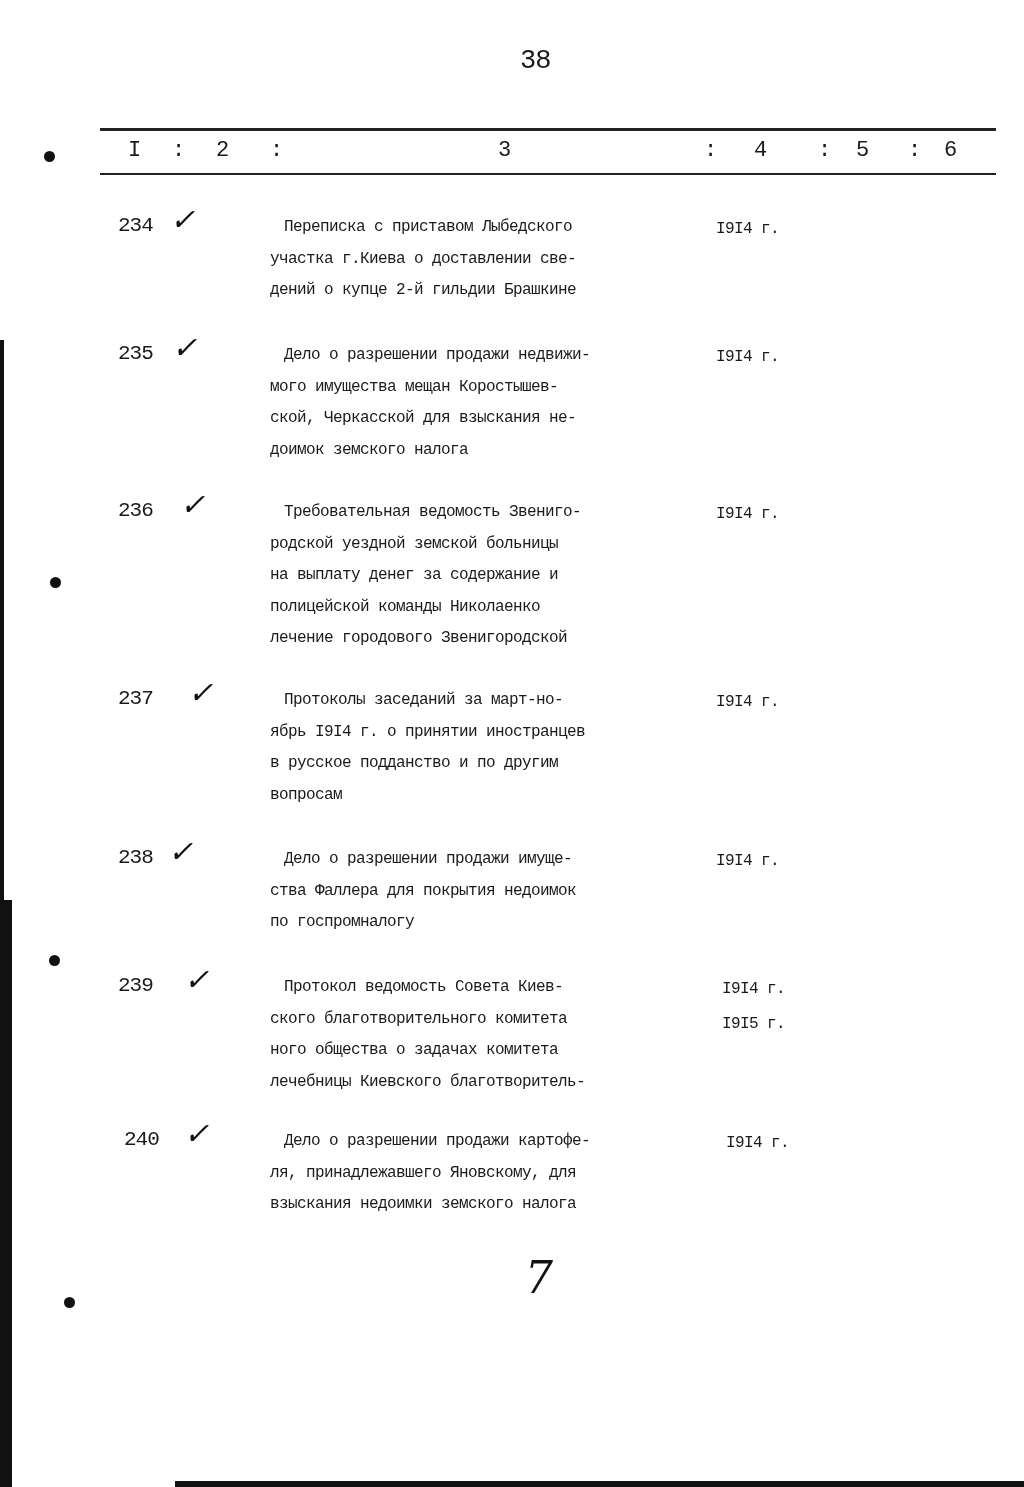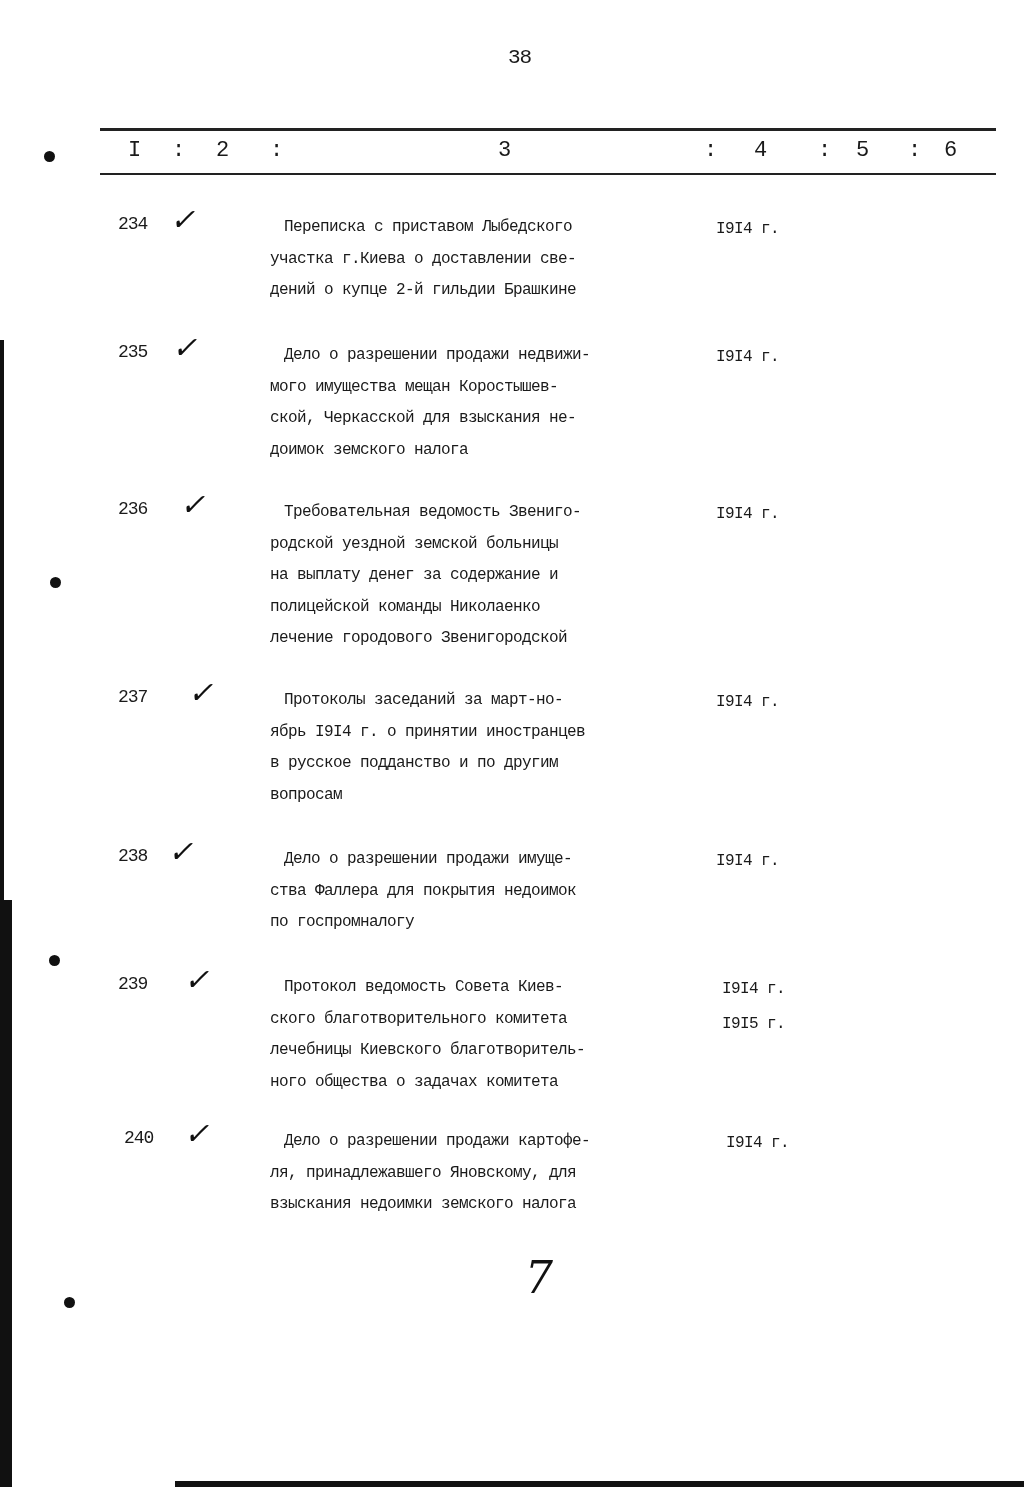--- a/index.html
+++ b/index.html
@@ -42,22 +42,22 @@
     .punch-hole {
       position: absolute;
       width: 11px;
       height: 11px;
       border-radius: 50%;
       background: #111;
     }
     .page-number {
       position: absolute;
       top: 46px;
-      left: 508px;
-      font-size: 21px;
+      left: 520px;
+      font-size: 27px;
       letter-spacing: -1px;
       text-align: right;
     }
     .header-rule {
       position: absolute;
       left: 100px;
       width: 896px;
       background: #222;
     }
     .header-rule.top { top: 128px; height: 3px; }
@@ -76,21 +76,21 @@
     }
     .entry {
       position: absolute;
       left: 0;
       width: 1024px;
     }
     .entry .num {
       position: absolute;
       left: 118px;
       top: 2px;
-      font-size: 18px;
+      font-size: 21px;
       letter-spacing: -1px;
     }
     .entry .check {
       position: absolute;
       top: -10px;
       font-family: "DejaVu Serif", serif;
       font-size: 30px;
       font-style: italic;
       color: #111;
     }
@@ -222,22 +222,22 @@
     <div>I9I4 г.</div>
   </div>
 </div>
 
 <div class="entry" style="top:972px;">
   <span class="num">239</span>
   <span class="check" style="left:184px;">✓</span>
   <div class="desc">
     <div class="first">Протокол ведомость Совета Киев-</div>
     <div>ского благотворительного комитета</div>
+    <div>ного общества о задачах комитета</div>
     <div>лечебницы Киевского благотворитель-</div>
-    <div>ного общества о задачах комитета</div>
   </div>
   <div class="dates" style="left:722px;">
     <div>I9I4 г.</div>
     <div>I9I5 г.</div>
   </div>
 </div>
 
 <div class="entry" style="top:1126px;">
   <span class="num" style="left:124px;text-align:center;">240</span>
   <span class="check" style="left:184px;">✓</span>

